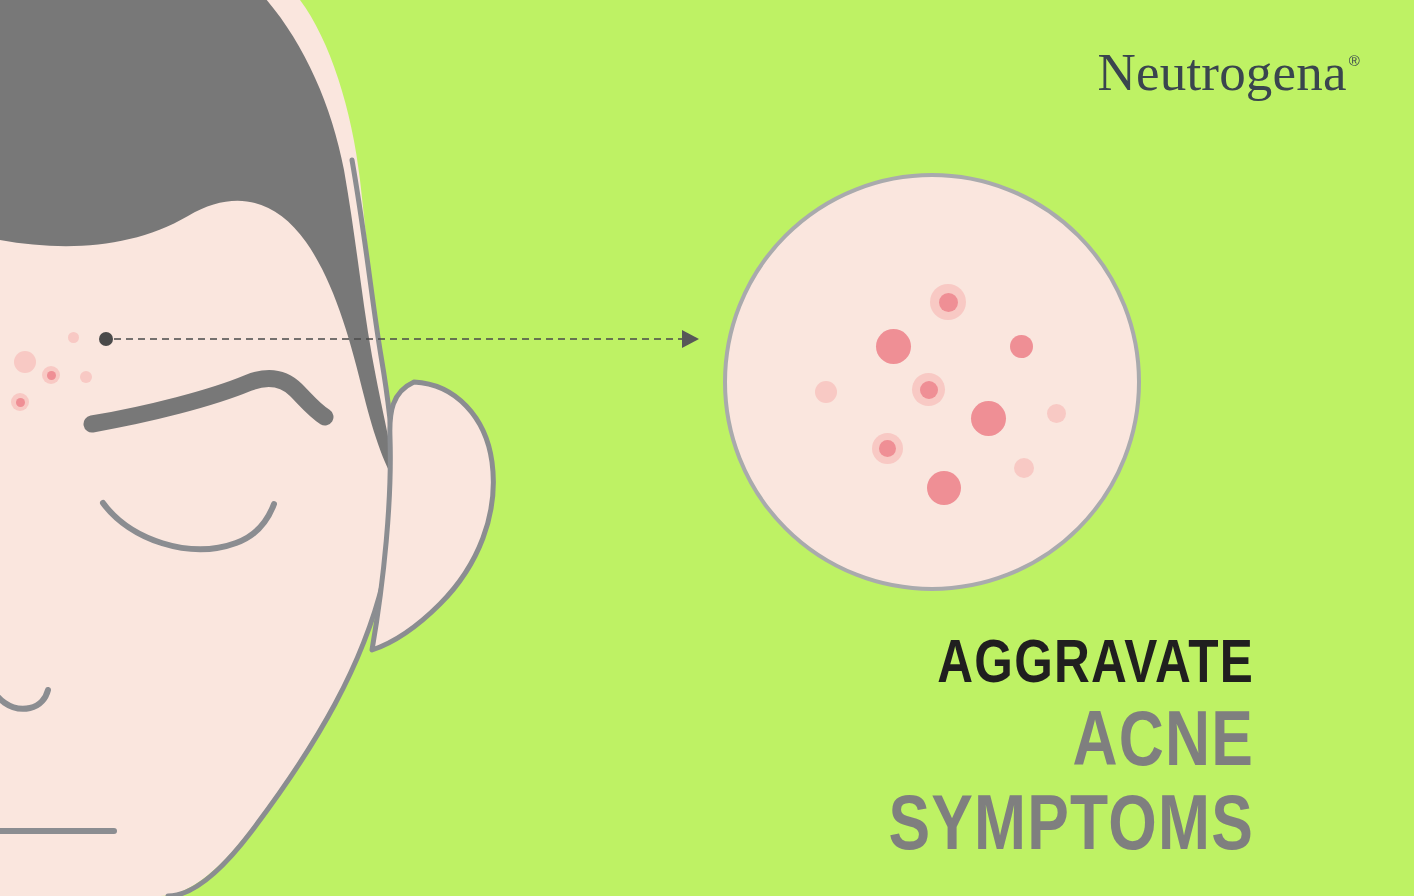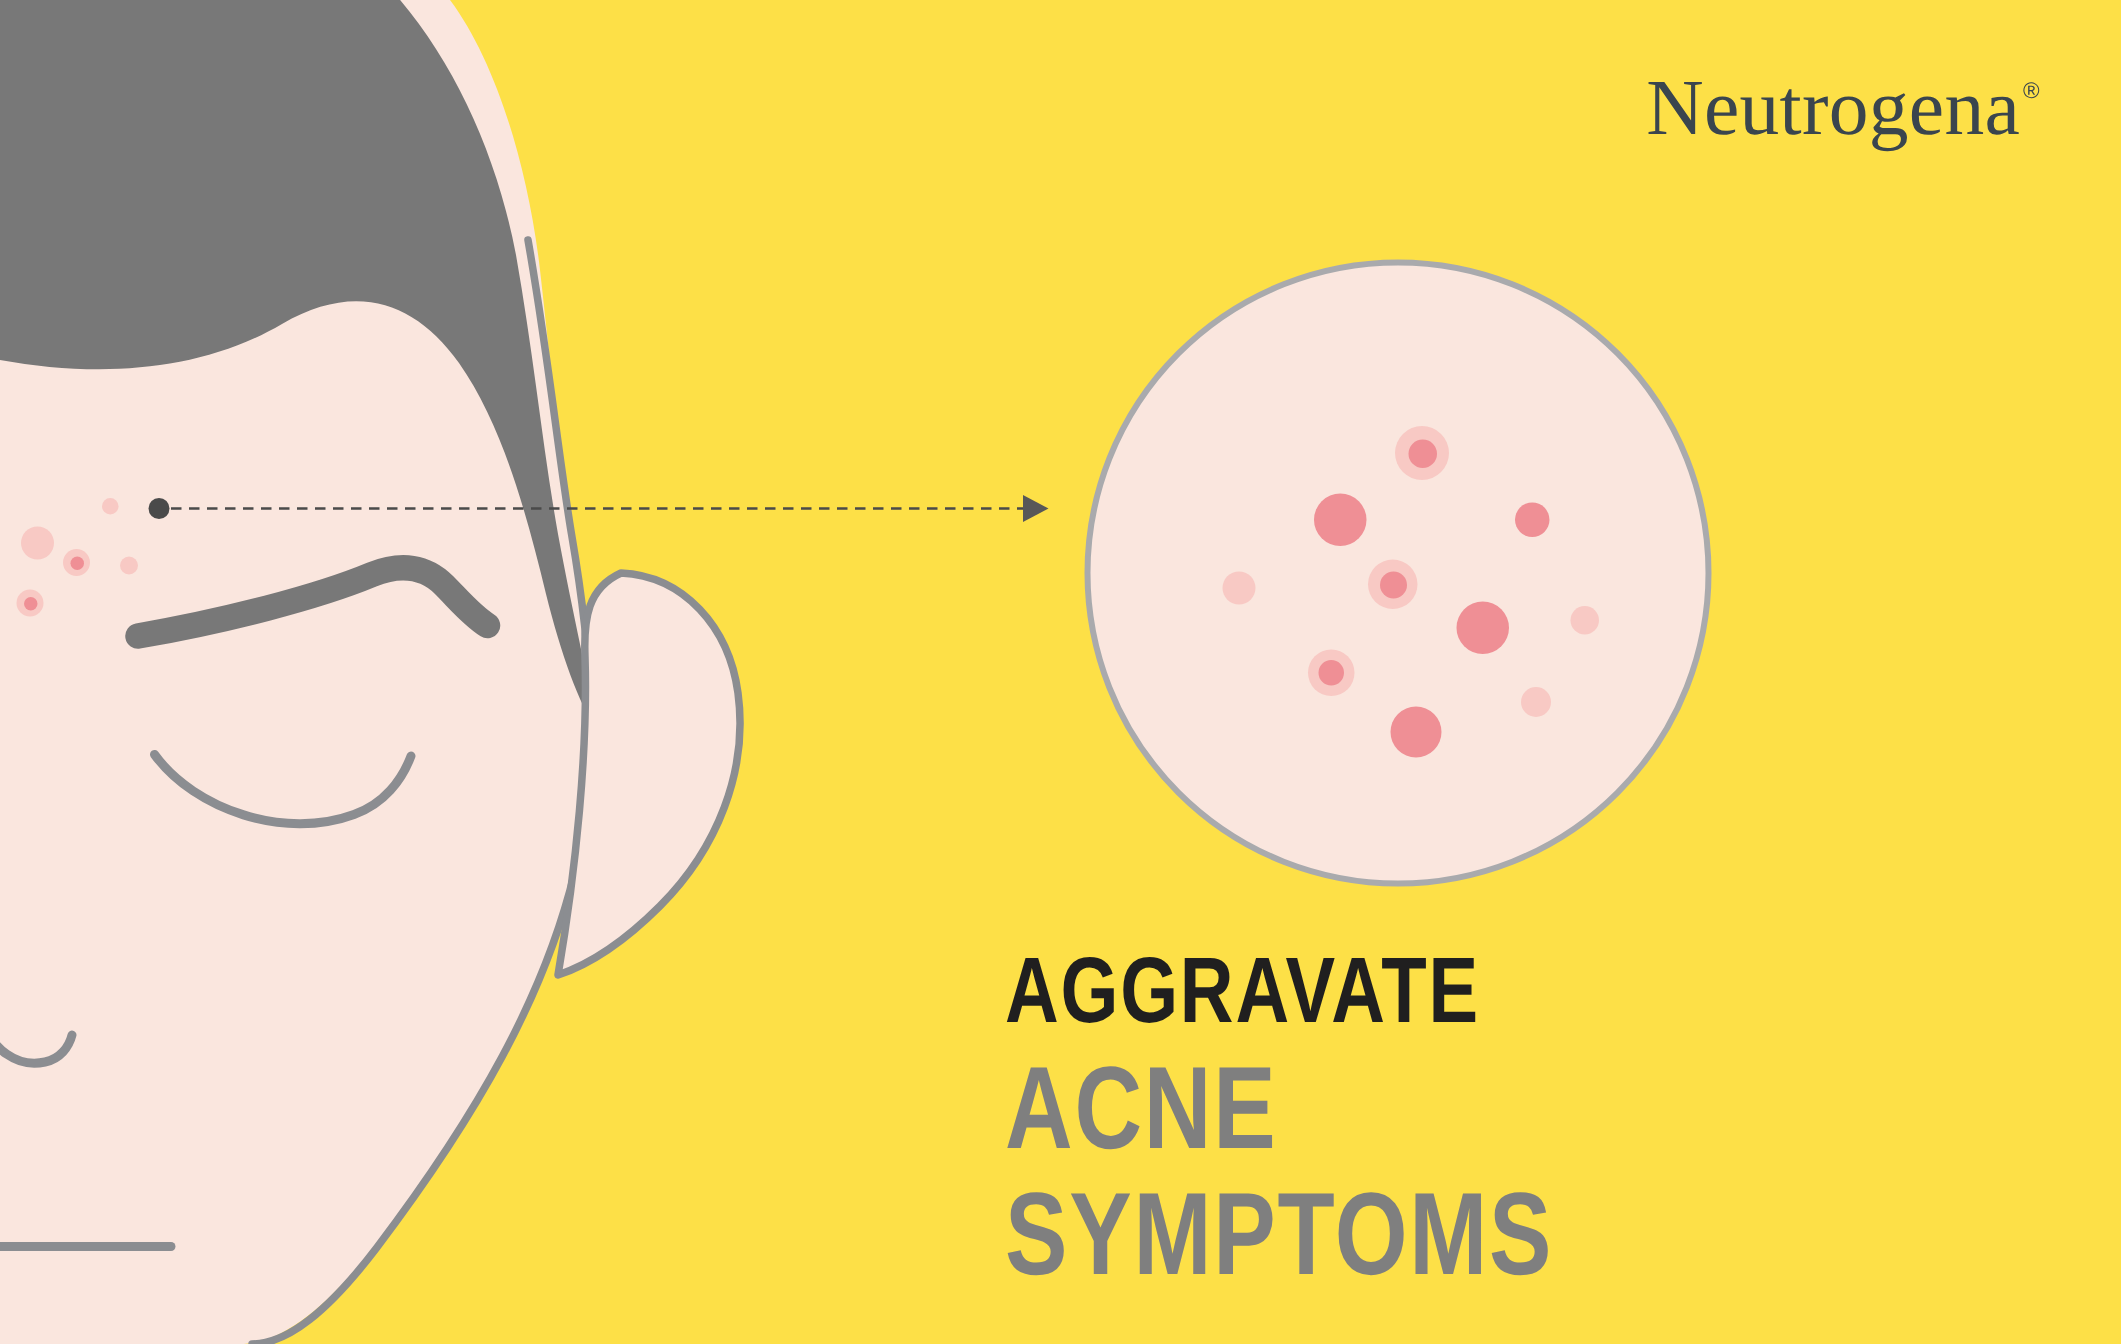--- a/index.html
+++ b/index.html
@@ -4,21 +4,21 @@
 <style>
   * { margin:0; padding:0; box-sizing:border-box; }
   html, body {
     width:1414px; height:896px;
     font-family:"Liberation Sans", sans-serif;
     overflow:hidden;
   }
   #stage {
     position:relative;
     width:1414px; height:896px;
-    background:#fde047;
+    background:#bef264;
     overflow:hidden;
   }
   #artboard { position:absolute; inset:0; }
 
   
   .brand {
     position:absolute;
     left:1090px; top:44px;
     width:270px;
     display:flex;
@@ -39,23 +39,23 @@
     font-size:15px;
     line-height:20px;
     margin-top:7px;
     margin-left:2px;
     font-family:"Liberation Sans", sans-serif;
   }
 
   
   .headline {
     position:absolute;
-    left:600px; top:628px;
+    left:624px; top:628px;
     width:700px;
-    text-align:left;
+    text-align:right;
     user-select:none;
   }
   .headline-top {
     font-size:62px;
     line-height:66px;
     font-weight:700;
     color:#201f1f;
     letter-spacing:1.5px;
     transform:scaleX(0.80);
     transform-origin:center;

